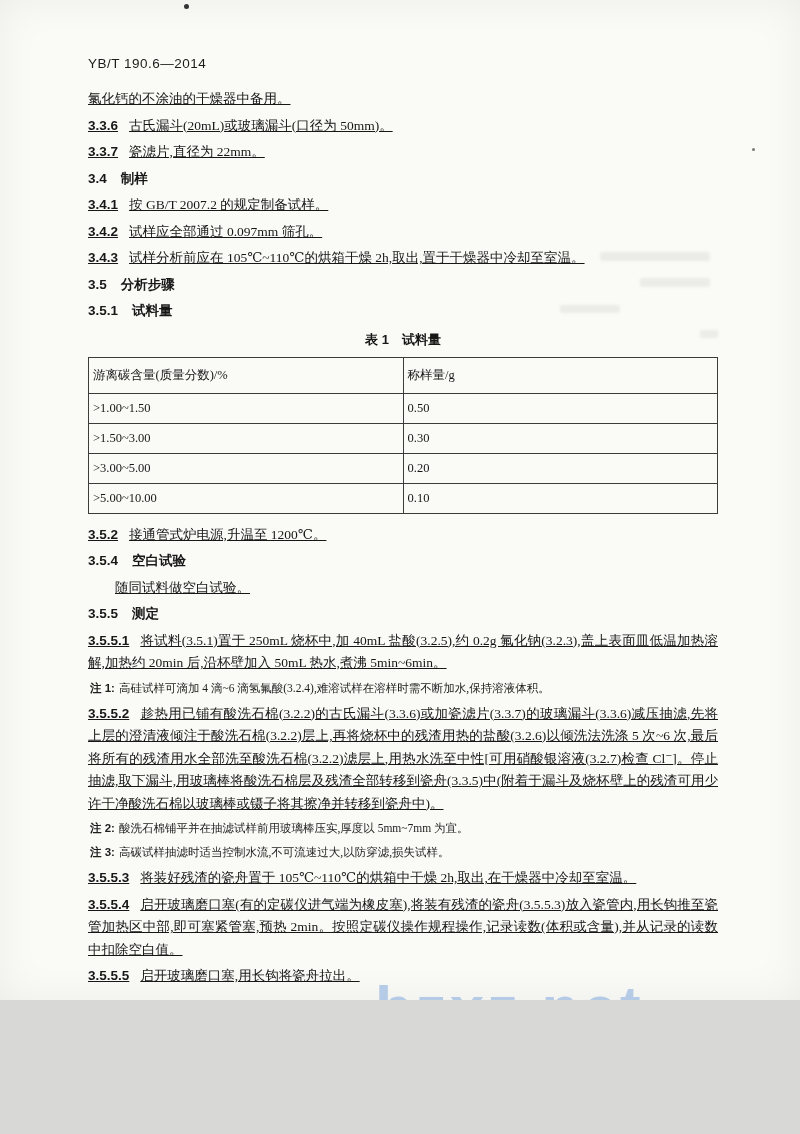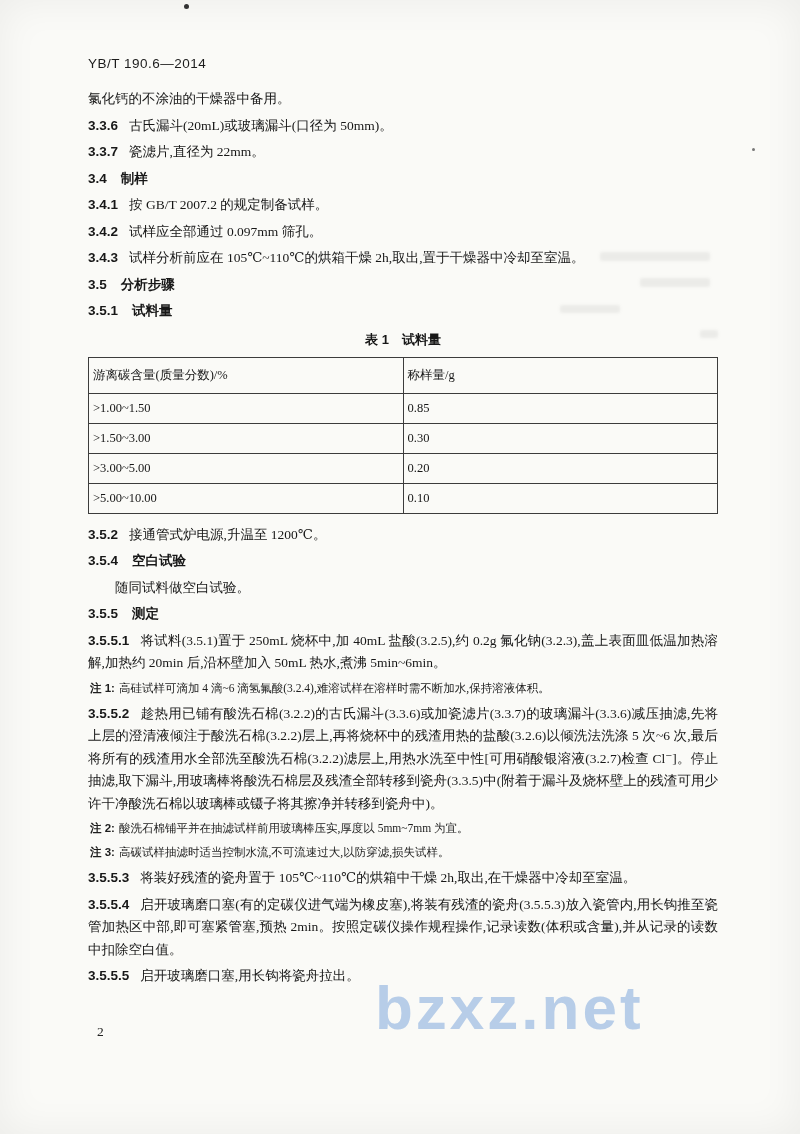--- a/index.html
+++ b/index.html
@@ -2,37 +2,37 @@
 <html><head>
 <meta charset="utf-8">
 <style>
   html,body{margin:0;padding:0;}
   body{
     width:800px;height:1134px;
     background:#d8d8d6;
     font-family:"Liberation Serif","DejaVu Serif",serif;
   }
   .page{
-    position:relative;width:800px;height:1134px;
+    position:relative;width:800px;height:1000px;
     background:#fafaf7;
     overflow:hidden;
     box-shadow:inset 0 0 40px rgba(0,0,0,0.06);
   }
   .running-header{
     position:absolute;left:88px;top:56px;
     font-size:13.5px;color:#1c1c1c;letter-spacing:.5px;
     font-family:"Liberation Sans","DejaVu Sans",sans-serif;
   }
   .content{
     position:absolute;left:88px;top:88px;width:630px;
     color:#171717;
   }
   p{margin:0 0 4px 0;}
   .clause,.bodytext{
-    font-size:13.5px;line-height:22.5px;text-align:justify;
+    font-size:13.5px;line-height:22.5px;text-align:justify;text-decoration:underline;
   }
   .indent{text-indent:2em;}
   .num{
     font-family:"Liberation Sans","DejaVu Sans",sans-serif;
     font-weight:bold;margin-right:11px;white-space:nowrap;
   }
   .heading{
     font-size:13.5px;line-height:22.5px;
     font-family:"Liberation Sans","DejaVu Sans",sans-serif;
     font-weight:bold;
@@ -117,21 +117,21 @@
       <table class="t1">
         <thead>
           <tr>
             <th style="width:50%">游离碳含量(质量分数)/%</th>
             <th>称样量/g</th>
           </tr>
         </thead>
         <tbody>
           <tr>
               <td>&gt;1.00~1.50</td>
-              <td>0.85</td>
+              <td>0.50</td>
             </tr>
           <tr>
               <td>&gt;1.50~3.00</td>
               <td>0.30</td>
             </tr>
           <tr>
               <td>&gt;3.00~5.00</td>
               <td>0.20</td>
             </tr>
           <tr>

